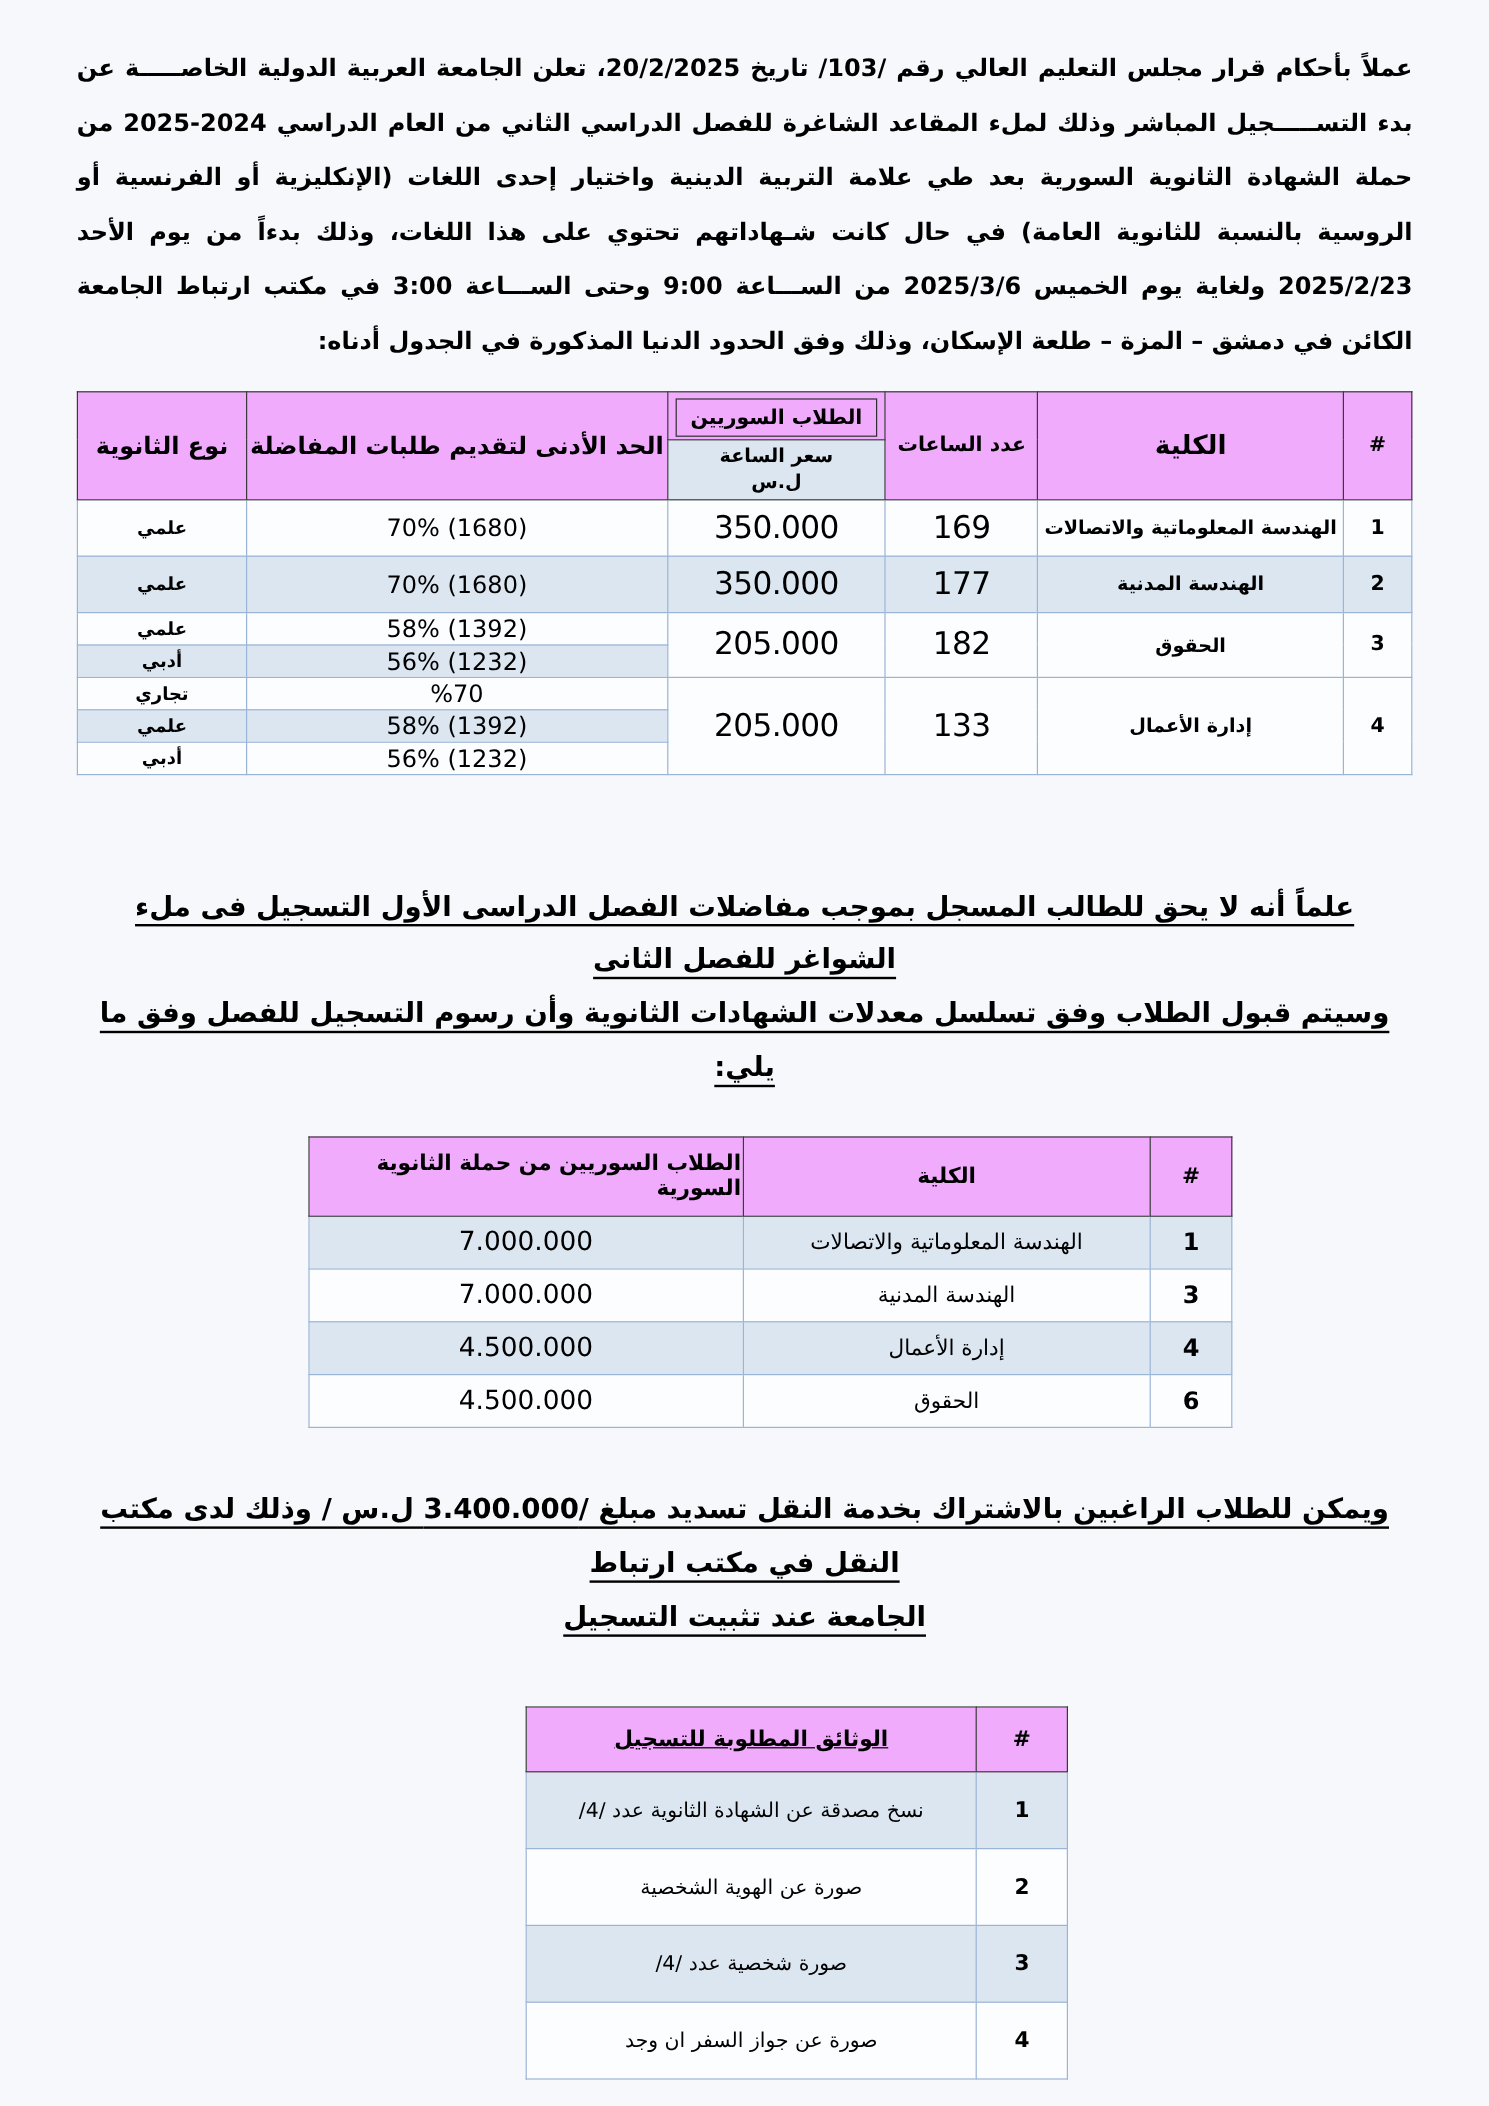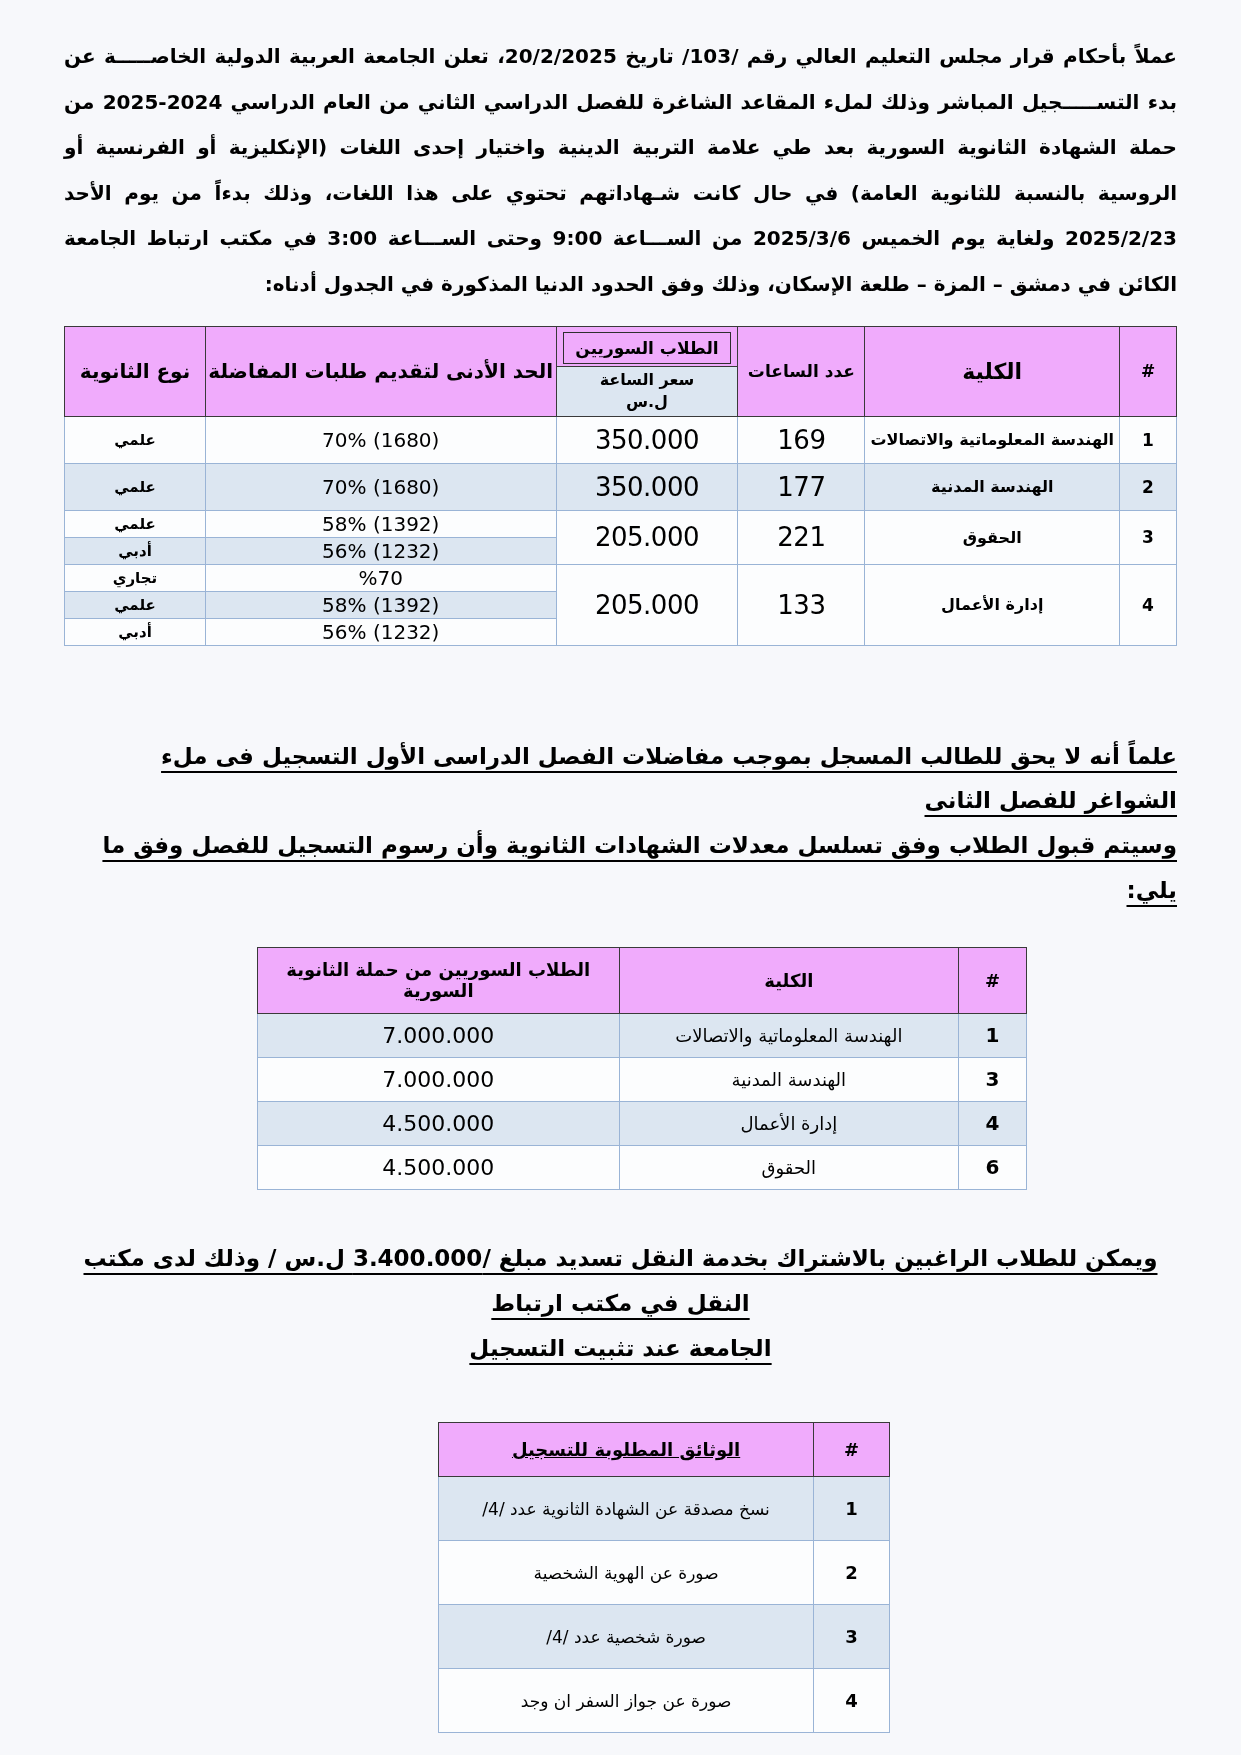--- a/index.html
+++ b/index.html
@@ -61,29 +61,29 @@
   .note {
     margin: 0;
     font-weight: 700;
     font-size: 23px;
     line-height: 1.95;
     text-align: center;
     text-decoration: underline;
     text-decoration-thickness: 2px;
     text-underline-offset: 7px;
   }
-  .note-1 { margin-top: 88px; text-align: right; }
+  .note-1 { margin-top: 88px; }
   .note-2 { margin-top: 46px; }
 
   
   .t2 { width: 770px; margin: 34px 150px 0 auto; border: 1px solid #6f6f6f; }
   .t2 th { height: 66px; font-size: 18px; }
   .t2 .h2-num { width: 68px; }
   .t2 .h2-fac { width: 340px; }
-  .t2 .h2-fee { width: 362px; }
+  .t2 .h2-fee { width: 362px; text-align: right; }
   .t2 td { height: 44px; }
   .t2 .c2-num { font-weight: 700; font-size: 20px; }
   .t2 .c2-fac { font-size: 18px; }
   .t2 .c2-fee { font-size: 22px; }
 
   
   .t3 { width: 452px; margin: 52px 287px 0 auto; border: 1px solid #6f6f6f; }
   .t3 th { height: 54px; font-size: 18px; }
   .t3 .h3-num { width: 76px; }
   .t3 .h3-doc { width: 376px; text-decoration: underline; }
@@ -127,21 +127,21 @@
           <td class="c-num alt">2</td>
           <td class="c-fac alt">الهندسة المدنية</td>
           <td class="c-hours ltr alt">177</td>
           <td class="c-price ltr alt">350.000</td>
           <td class="c-min ltr alt">70% (1680)</td>
           <td class="c-type alt">علمي</td>
         </tr>
         <tr class="row-sub">
           <td class="c-num" rowspan="2">3</td>
           <td class="c-fac" rowspan="2">الحقوق</td>
-          <td class="c-hours ltr" rowspan="2">221</td>
+          <td class="c-hours ltr" rowspan="2">182</td>
           <td class="c-price ltr" rowspan="2">205.000</td>
           <td class="c-min ltr">58% (1392)</td>
           <td class="c-type">علمي</td>
         </tr>
         <tr class="row-sub">
           <td class="c-min ltr alt">56% (1232)</td>
           <td class="c-type alt">أدبي</td>
         </tr>
         <tr class="row-sub">
           <td class="c-num" rowspan="3">4</td>

